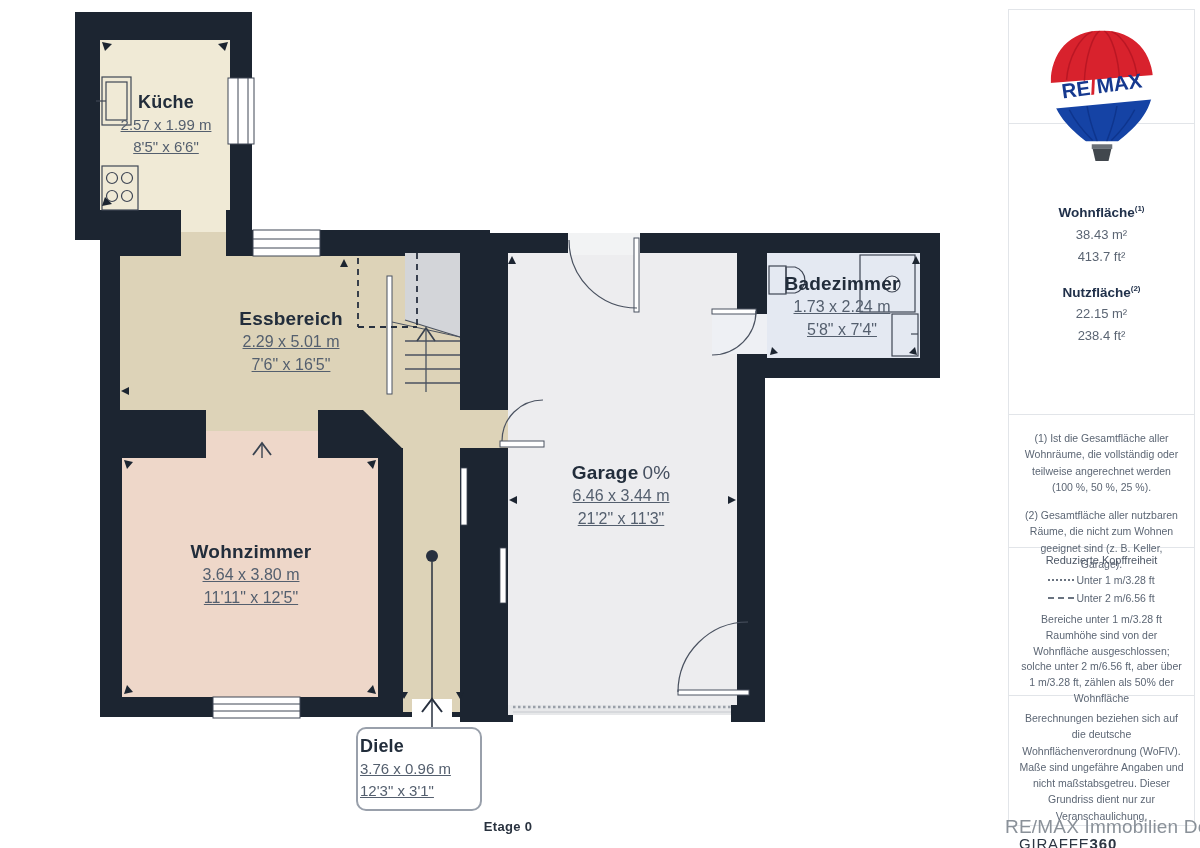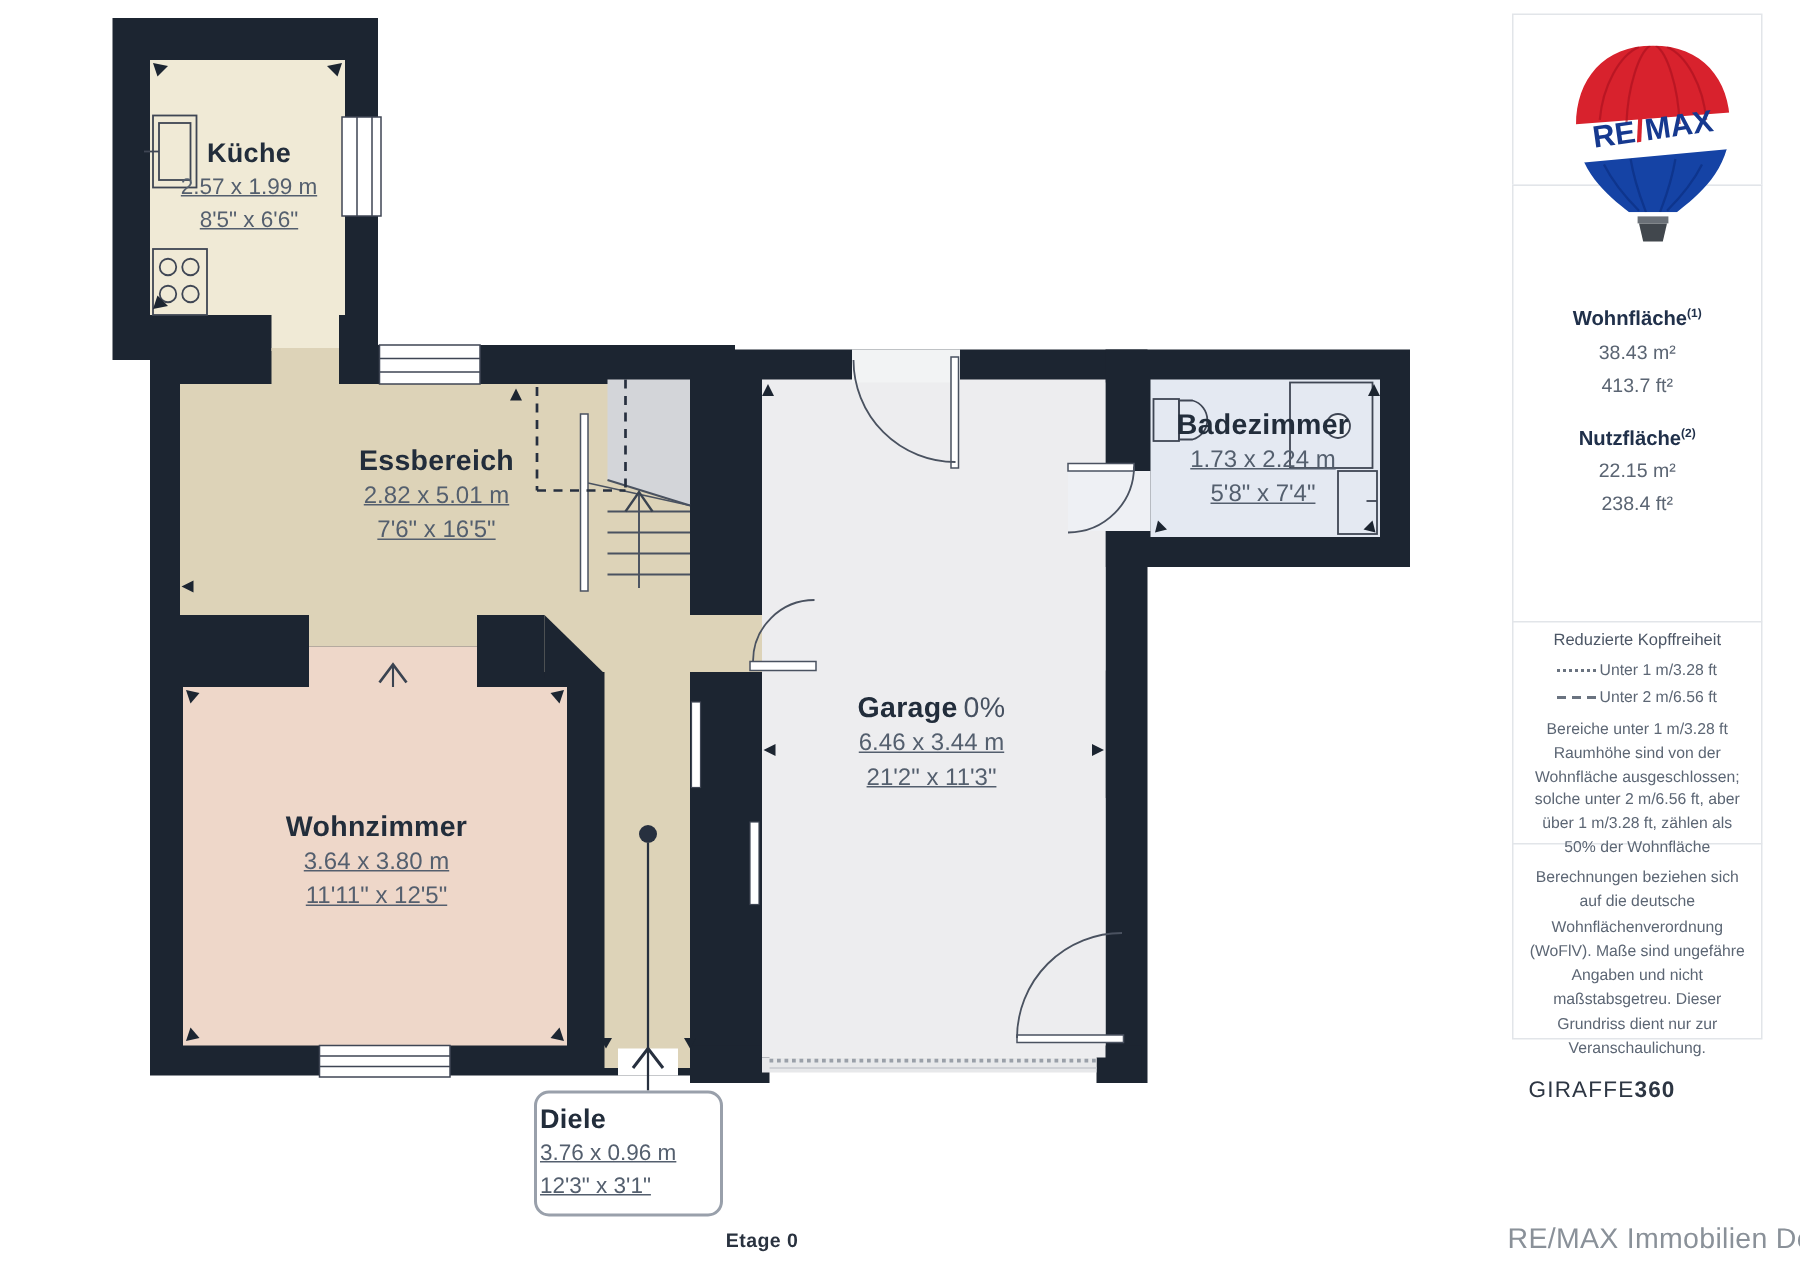--- a/index.html
+++ b/index.html
@@ -19,21 +19,21 @@
     position:absolute;left:356px;top:727px;width:118px;background:#fff;
     border:2px solid #99a0ab;border-radius:10px;text-align:left;padding:7px 2px 9px 2px;
   }
   .callout .rname{font-size:18px;}
   .callout .rdim{font-size:15px;color:#545f6e;}
   .etage{
     position:absolute;left:448px;top:819px;width:120px;text-align:center;
     font-size:13px;font-weight:bold;color:#29323f;letter-spacing:.3px;
   }
   
-  .sidebar{position:absolute;left:1008px;top:9px;width:167px;}
+  .sidebar{position:absolute;left:1008px;top:9px;width:187px;}
   .sbox{
     box-sizing:border-box;border:1px solid #e2e5e9;background:#fff;margin-top:-1px;
   }
   .sbox.first{margin-top:0;}
   .box-logo{height:115px;}
   .box-areas{height:292px;padding-top:80px;}
   .area-h{font-size:13.5px;font-weight:bold;color:#20304a;text-align:center;}
   .area-h sup{font-size:8px;}
   .area-v{font-size:13px;color:#5b6573;text-align:center;margin-top:7px;}
   .area-group + .area-group{margin-top:20px;}
@@ -212,23 +212,23 @@
     <polygon points="400,692 408,692 404,699"></polygon>
       <polygon points="456,692 464,692 460,699"></polygon>
   </g>
 </svg>
 
 <div class="rlabel small" style="left:166px;top:92px">
   <div class="rname">Küche</div>
   <div class="rdim">2.57 x 1.99 m</div>
   <div class="rdim">8'5" x 6'6"</div>
 </div>
-<div class="rlabel" style="left:291px;top:297px">
+<div class="rlabel" style="left:291px;top:308px">
   <div class="rname">Essbereich</div>
-  <div class="rdim">2.82 x 5.01 m</div>
+  <div class="rdim">2.29 x 5.01 m</div>
   <div class="rdim">7'6" x 16'5"</div>
 </div>
 <div class="rlabel" style="left:251px;top:541px">
   <div class="rname">Wohnzimmer</div>
   <div class="rdim">3.64 x 3.80 m</div>
   <div class="rdim">11'11" x 12'5"</div>
 </div>
 <div class="rlabel" style="left:621px;top:462px">
   <div class="rname"><span>Garage</span><span class="pct">0%</span></div>
   <div class="rdim">6.46 x 3.44 m</div>
@@ -254,20 +254,24 @@
     <div class="area-group">
       <div class="area-h"><span>Wohnfläche</span><sup>(1)</sup></div>
       <div class="area-v">38.43 m²</div>
       <div class="area-v">413.7 ft²</div>
     </div>
     <div class="area-group">
       <div class="area-h"><span>Nutzfläche</span><sup>(2)</sup></div>
       <div class="area-v">22.15 m²</div>
       <div class="area-v">238.4 ft²</div>
     </div>
+  </div>
+  <div class="sbox box-notes">
+    <div class="note">(1) Ist die Gesamtfläche aller Wohnräume, die vollständig oder teilweise angerechnet werden (100 %, 50 %, 25 %).</div>
+    <div class="note">(2) Gesamtfläche aller nutzbaren Räume, die nicht zum Wohnen geeignet sind (z. B. Keller, Garage).</div>
   </div>
   <div class="sbox box-headroom">
     <div class="hr-title">Reduzierte Kopffreiheit</div>
     <div class="legend-row">
       <span class="legend-line dotted"></span>
       <span class="legend-label">Unter 1 m/3.28 ft</span>
     </div>
     <div class="legend-row">
       <span class="legend-line dashed"></span>
       <span class="legend-label">Unter 2 m/6.56 ft</span>

